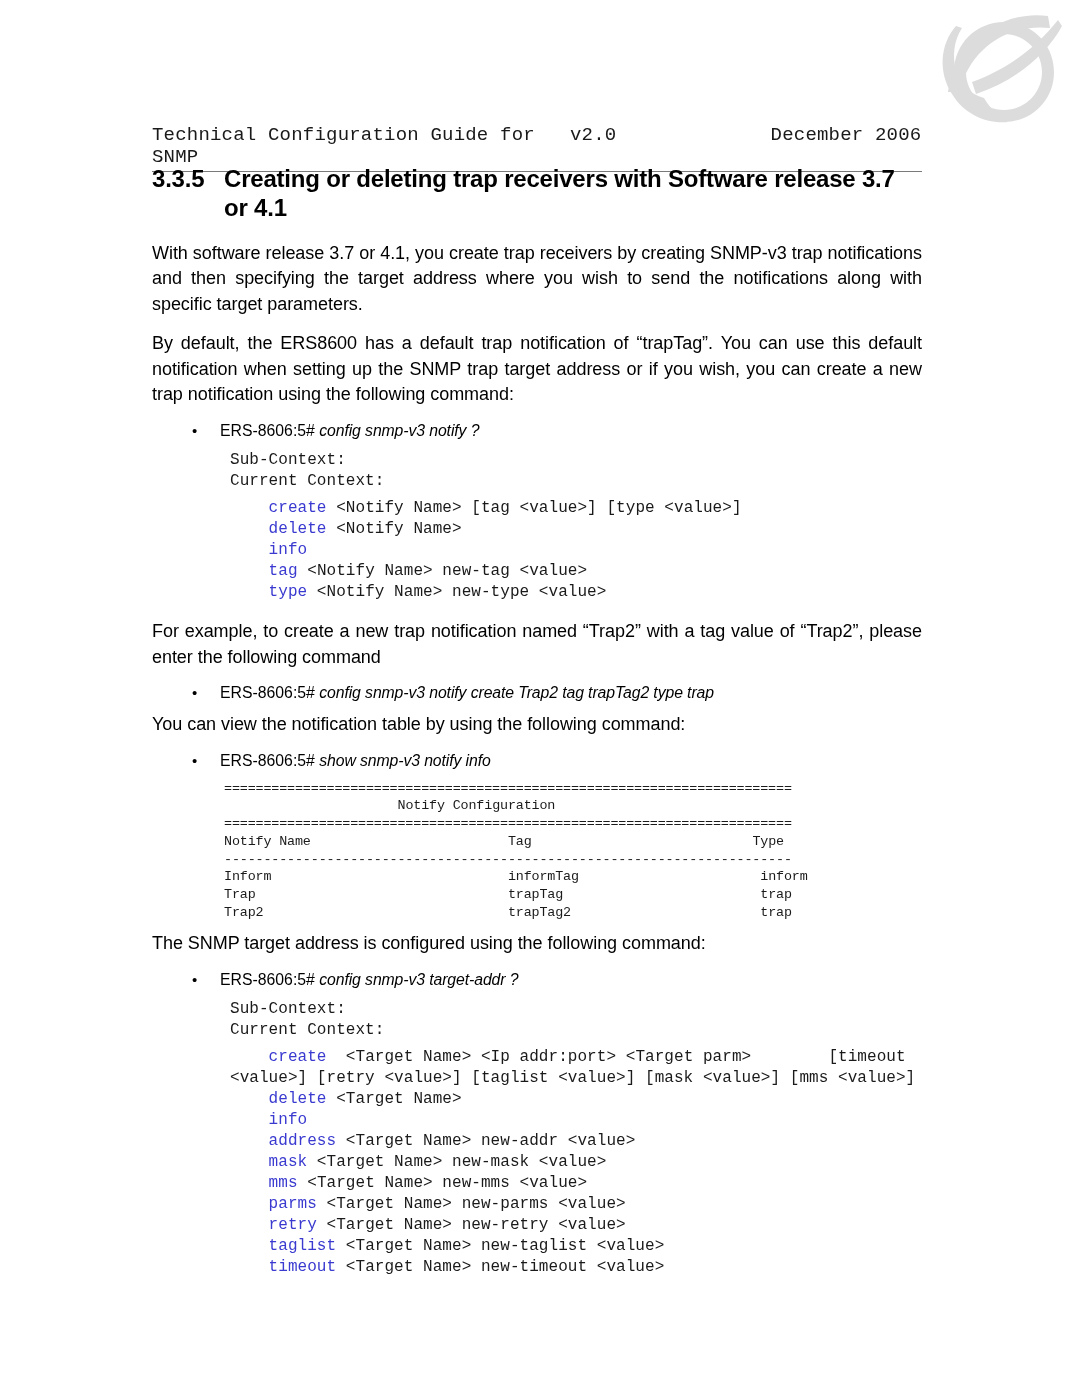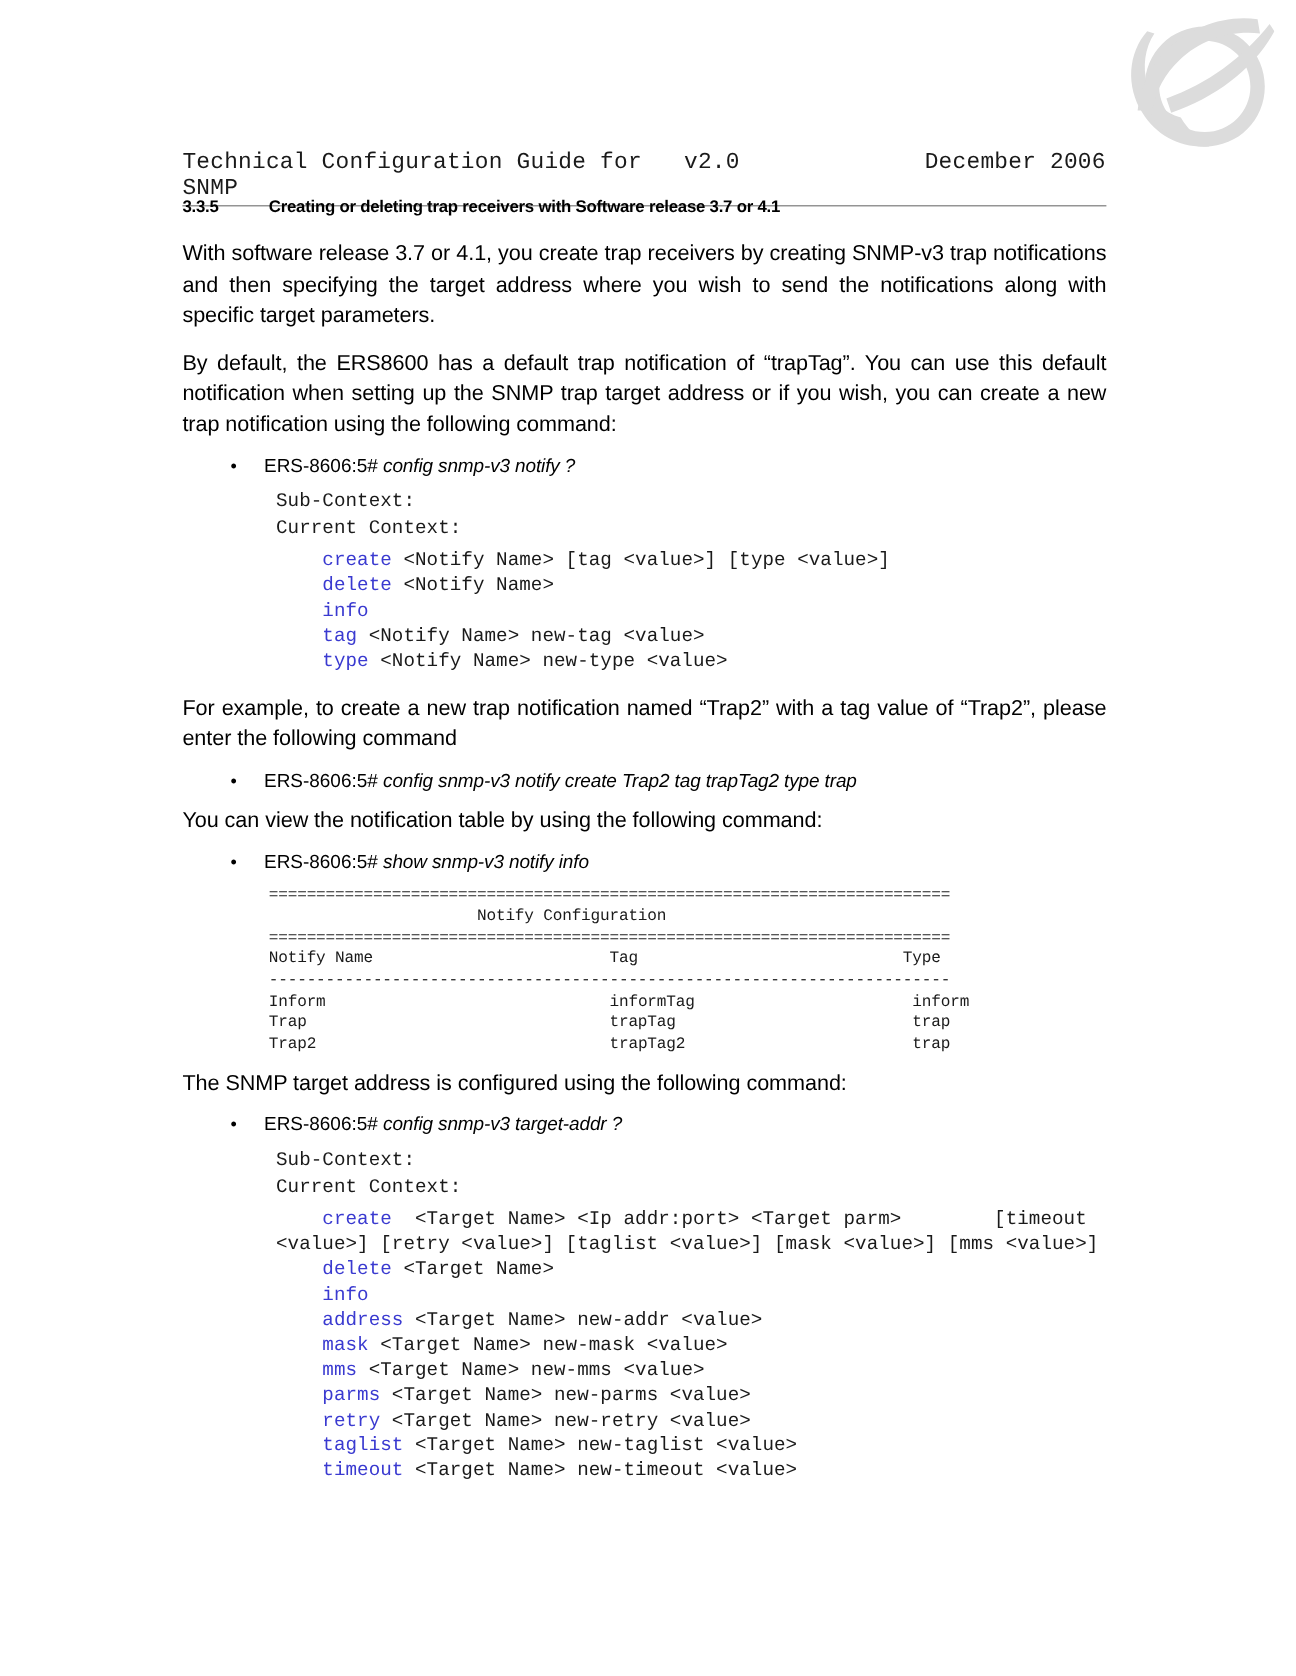--- a/index.html
+++ b/index.html
@@ -51,21 +51,21 @@
 
   
   .content {
     position: absolute;
     top: 160px;
     left: 152px;
     width: 770px;
   }
 
   h1.section-heading {
-    font-size: 14px;
+    font-size: 24px;
     font-weight: bold;
     margin: 4px 0 18px 0;
     line-height: 1.22;
     letter-spacing: -0.2px;
     display: flex;
     align-items: baseline;
   }
   h1.section-heading .num { width: 72px; flex: 0 0 72px; }
   h1.section-heading .ttl { flex: 1; }
 

